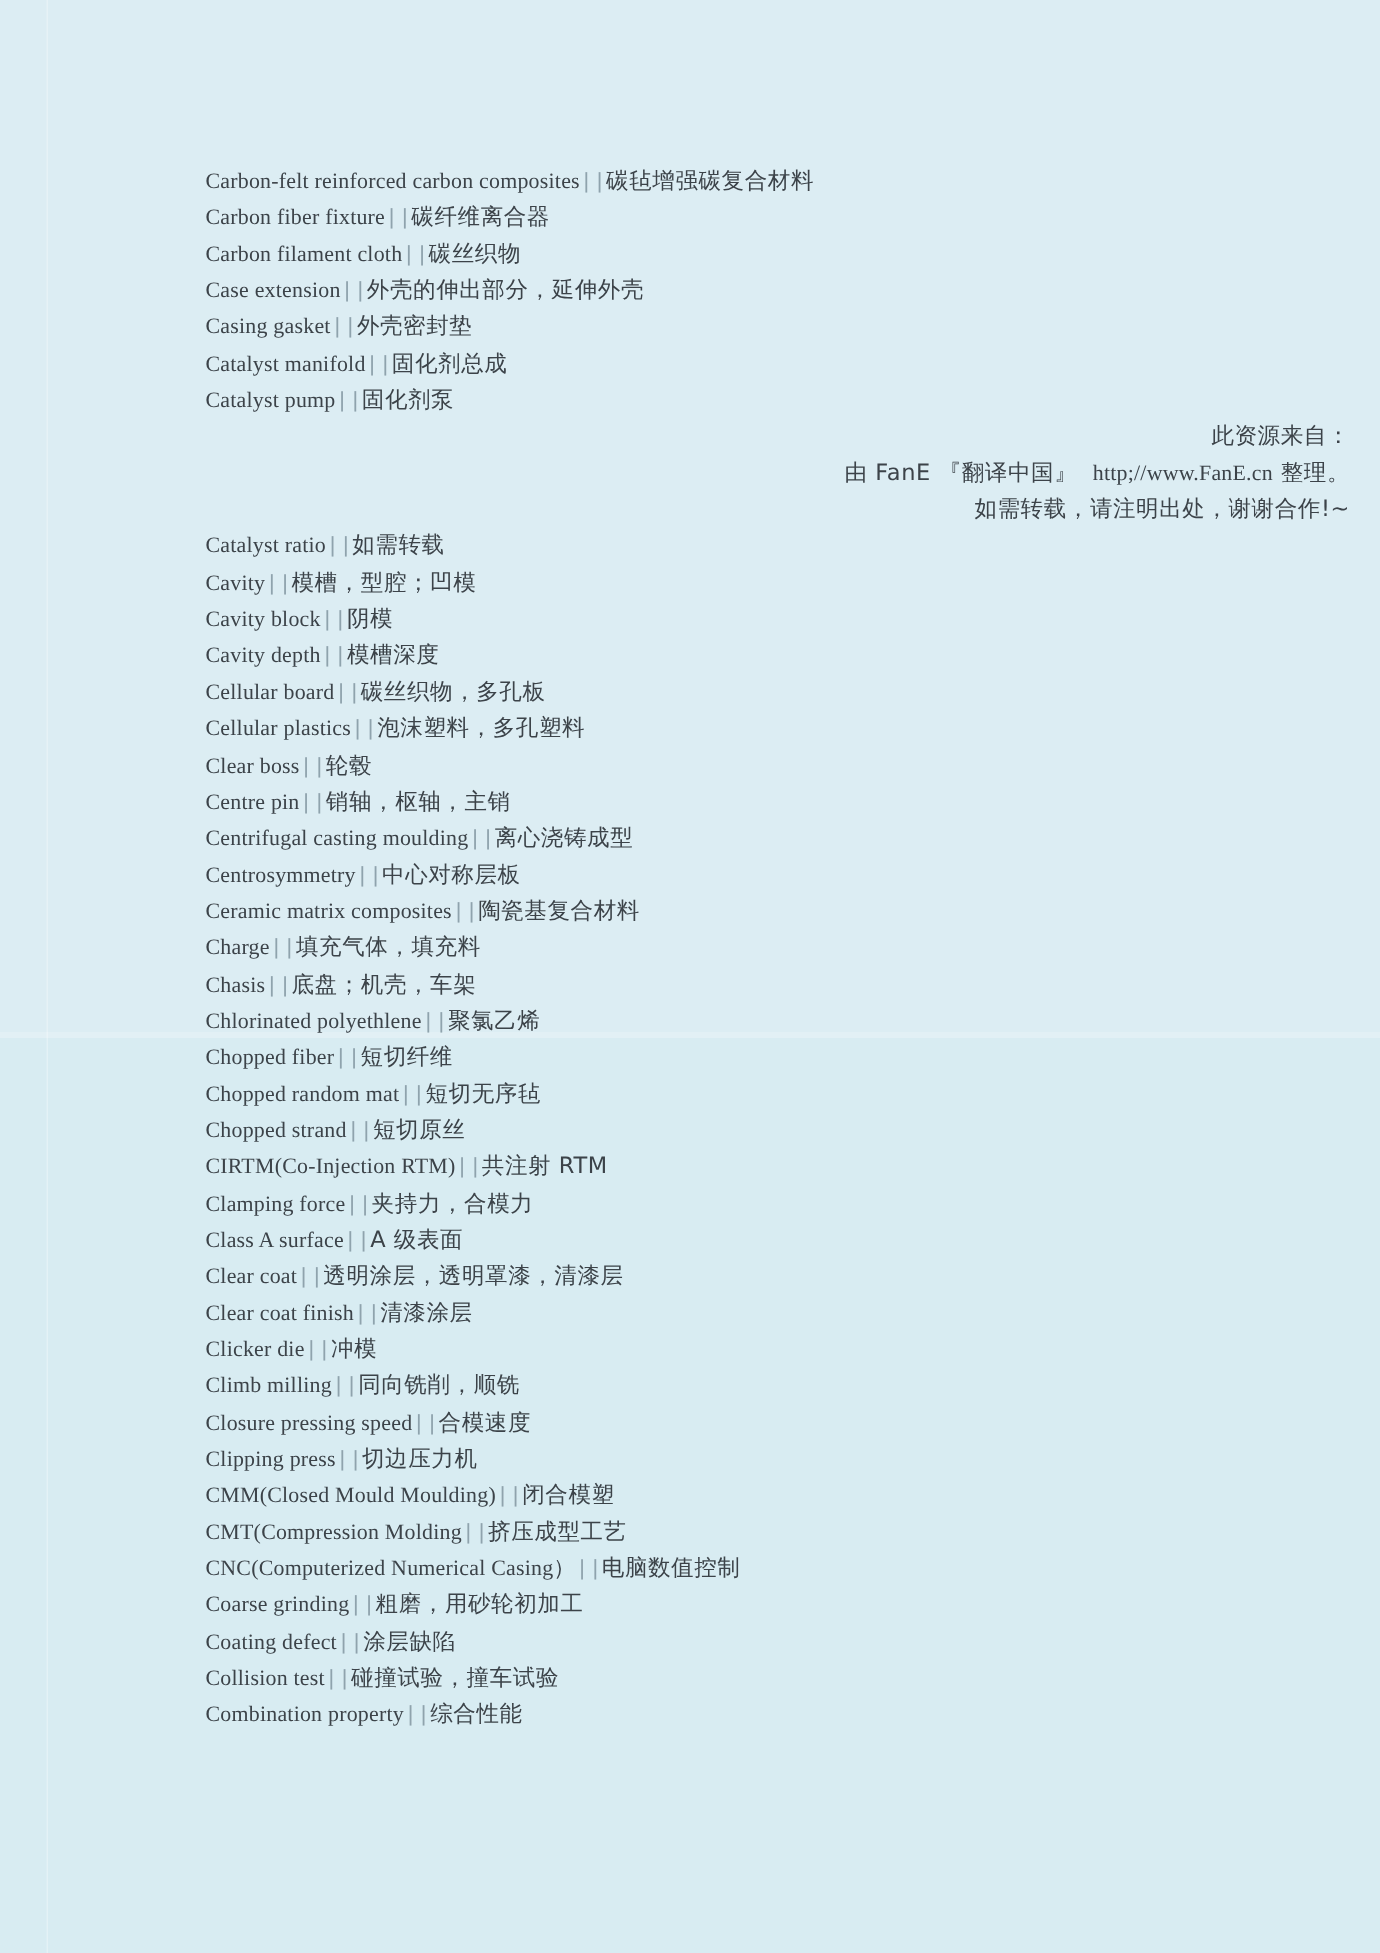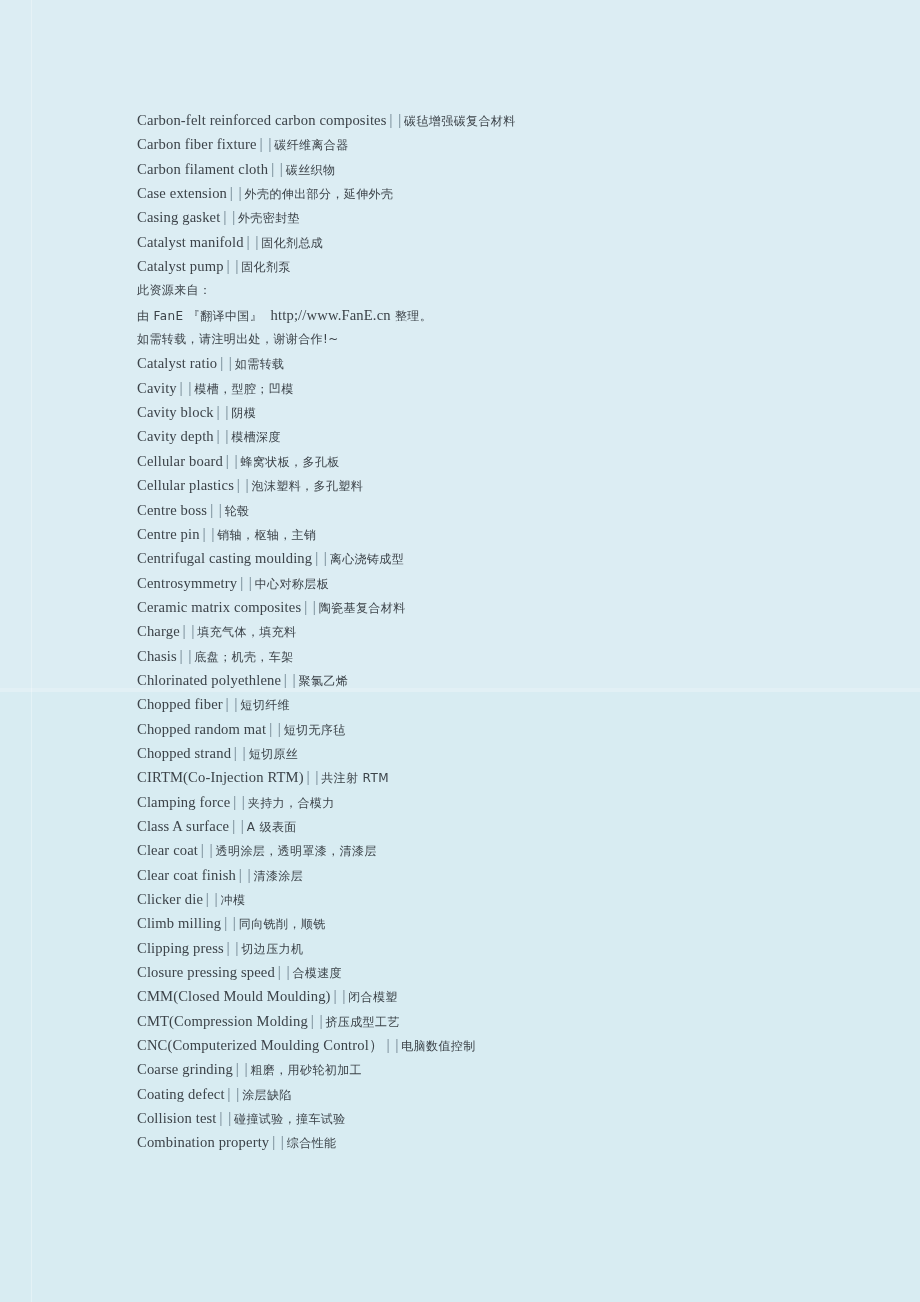--- a/index.html
+++ b/index.html
@@ -63,33 +63,34 @@
     height: 24.35px;
     line-height: 24.35px;
     font-size: 14.6px;
     color: #3c4349;
     white-space: pre;
     letter-spacing: 0px;
   }
   
   .cjk {
     font-family: "DejaVu Sans", "Liberation Sans", sans-serif;
-    font-size: 12px;
+    font-size: 15px;
     letter-spacing: 0.4px;
   }
   .sep {
     color: #8fa3ad;
     font-family: "Liberation Mono", "DejaVu Sans Mono", monospace;
   }
   .en {
     font-family: Liberation Serif, serif;
     letter-spacing: 0.15px;
   }
   .notice {
     color: #3c4349;
+    text-align: right;
   }
 </style>
 </head>
 <body>
 
 <div id="page">
   <div id="band-top"></div>
   <div id="band-bottom"></div>
   <div id="page-break-rule"></div>
   <div id="gutter-edge"></div>
@@ -103,43 +104,43 @@
       <div class="line"><span class="en">Casing gasket</span><span class="sep">||</span><span class="cjk">外壳密封垫</span></div>
       <div class="line"><span class="en">Catalyst manifold</span><span class="sep">||</span><span class="cjk">固化剂总成</span></div>
       <div class="line"><span class="en">Catalyst pump</span><span class="sep">||</span><span class="cjk">固化剂泵</span></div>
       <div class="line notice"><span class="cjk">此资源来自：</span></div>
       <div class="line notice"><span class="cjk">由 FanE 『翻译中国』  </span><span class="en">http;//www.FanE.cn</span><span class="cjk"> 整理。</span></div>
       <div class="line notice"><span class="cjk">如需转载，请注明出处，谢谢合作!~</span></div>
       <div class="line"><span class="en">Catalyst ratio</span><span class="sep">||</span><span class="cjk">如需转载</span></div>
       <div class="line"><span class="en">Cavity</span><span class="sep">||</span><span class="cjk">模槽，型腔；凹模</span></div>
       <div class="line"><span class="en">Cavity block</span><span class="sep">||</span><span class="cjk">阴模</span></div>
       <div class="line"><span class="en">Cavity depth</span><span class="sep">||</span><span class="cjk">模槽深度</span></div>
-      <div class="line"><span class="en">Cellular board</span><span class="sep">||</span><span class="cjk">蜂窝状板，多孔板</span></div>
+      <div class="line"><span class="en">Cellular board</span><span class="sep">||</span><span class="cjk">碳丝织物，多孔板</span></div>
       <div class="line"><span class="en">Cellular plastics</span><span class="sep">||</span><span class="cjk">泡沫塑料，多孔塑料</span></div>
-      <div class="line"><span class="en">Centre boss</span><span class="sep">||</span><span class="cjk">轮毂</span></div>
+      <div class="line"><span class="en">Clear boss</span><span class="sep">||</span><span class="cjk">轮毂</span></div>
       <div class="line"><span class="en">Centre pin</span><span class="sep">||</span><span class="cjk">销轴，枢轴，主销</span></div>
       <div class="line"><span class="en">Centrifugal casting moulding</span><span class="sep">||</span><span class="cjk">离心浇铸成型</span></div>
       <div class="line"><span class="en">Centrosymmetry</span><span class="sep">||</span><span class="cjk">中心对称层板</span></div>
       <div class="line"><span class="en">Ceramic matrix composites</span><span class="sep">||</span><span class="cjk">陶瓷基复合材料</span></div>
       <div class="line"><span class="en">Charge</span><span class="sep">||</span><span class="cjk">填充气体，填充料</span></div>
       <div class="line"><span class="en">Chasis</span><span class="sep">||</span><span class="cjk">底盘；机壳，车架</span></div>
       <div class="line"><span class="en">Chlorinated polyethlene</span><span class="sep">||</span><span class="cjk">聚氯乙烯</span></div>
       <div class="line"><span class="en">Chopped fiber</span><span class="sep">||</span><span class="cjk">短切纤维</span></div>
       <div class="line"><span class="en">Chopped random mat</span><span class="sep">||</span><span class="cjk">短切无序毡</span></div>
       <div class="line"><span class="en">Chopped strand</span><span class="sep">||</span><span class="cjk">短切原丝</span></div>
       <div class="line"><span class="en">CIRTM(Co-Injection RTM)</span><span class="sep">||</span><span class="cjk">共注射 RTM</span></div>
       <div class="line"><span class="en">Clamping force</span><span class="sep">||</span><span class="cjk">夹持力，合模力</span></div>
       <div class="line"><span class="en">Class A surface</span><span class="sep">||</span><span class="cjk">A 级表面</span></div>
       <div class="line"><span class="en">Clear coat</span><span class="sep">||</span><span class="cjk">透明涂层，透明罩漆，清漆层</span></div>
       <div class="line"><span class="en">Clear coat finish</span><span class="sep">||</span><span class="cjk">清漆涂层</span></div>
       <div class="line"><span class="en">Clicker die</span><span class="sep">||</span><span class="cjk">冲模</span></div>
       <div class="line"><span class="en">Climb milling</span><span class="sep">||</span><span class="cjk">同向铣削，顺铣</span></div>
+      <div class="line"><span class="en">Closure pressing speed</span><span class="sep">||</span><span class="cjk">合模速度</span></div>
       <div class="line"><span class="en">Clipping press</span><span class="sep">||</span><span class="cjk">切边压力机</span></div>
-      <div class="line"><span class="en">Closure pressing speed</span><span class="sep">||</span><span class="cjk">合模速度</span></div>
       <div class="line"><span class="en">CMM(Closed Mould Moulding)</span><span class="sep">||</span><span class="cjk">闭合模塑</span></div>
       <div class="line"><span class="en">CMT(Compression Molding</span><span class="sep">||</span><span class="cjk">挤压成型工艺</span></div>
-      <div class="line"><span class="en">CNC(Computerized Moulding Control）</span><span class="sep">||</span><span class="cjk">电脑数值控制</span></div>
+      <div class="line"><span class="en">CNC(Computerized Numerical Casing）</span><span class="sep">||</span><span class="cjk">电脑数值控制</span></div>
       <div class="line"><span class="en">Coarse grinding</span><span class="sep">||</span><span class="cjk">粗磨，用砂轮初加工</span></div>
       <div class="line"><span class="en">Coating defect</span><span class="sep">||</span><span class="cjk">涂层缺陷</span></div>
       <div class="line"><span class="en">Collision test</span><span class="sep">||</span><span class="cjk">碰撞试验，撞车试验</span></div>
       <div class="line"><span class="en">Combination property</span><span class="sep">||</span><span class="cjk">综合性能</span></div>
     </div>
 </div>
 
 </body></html>

